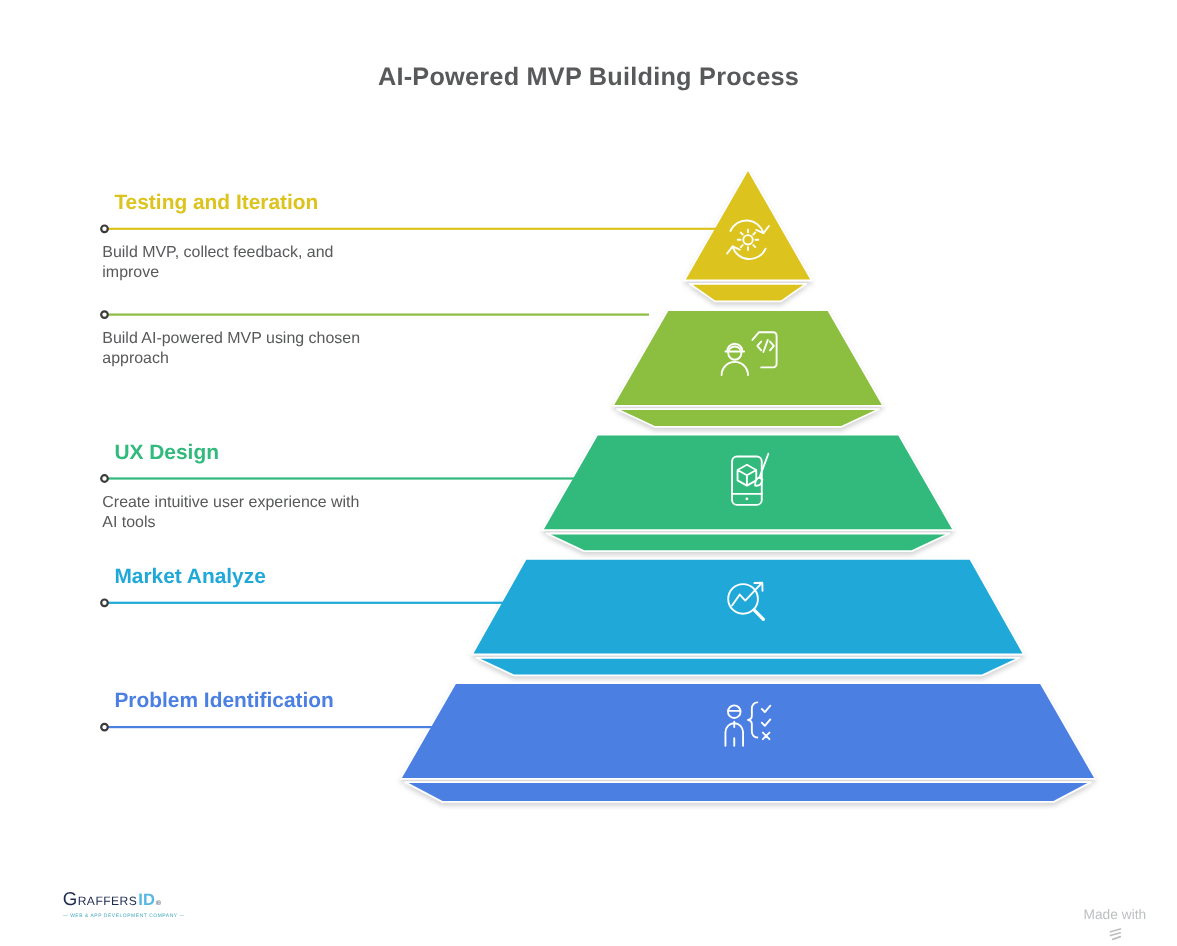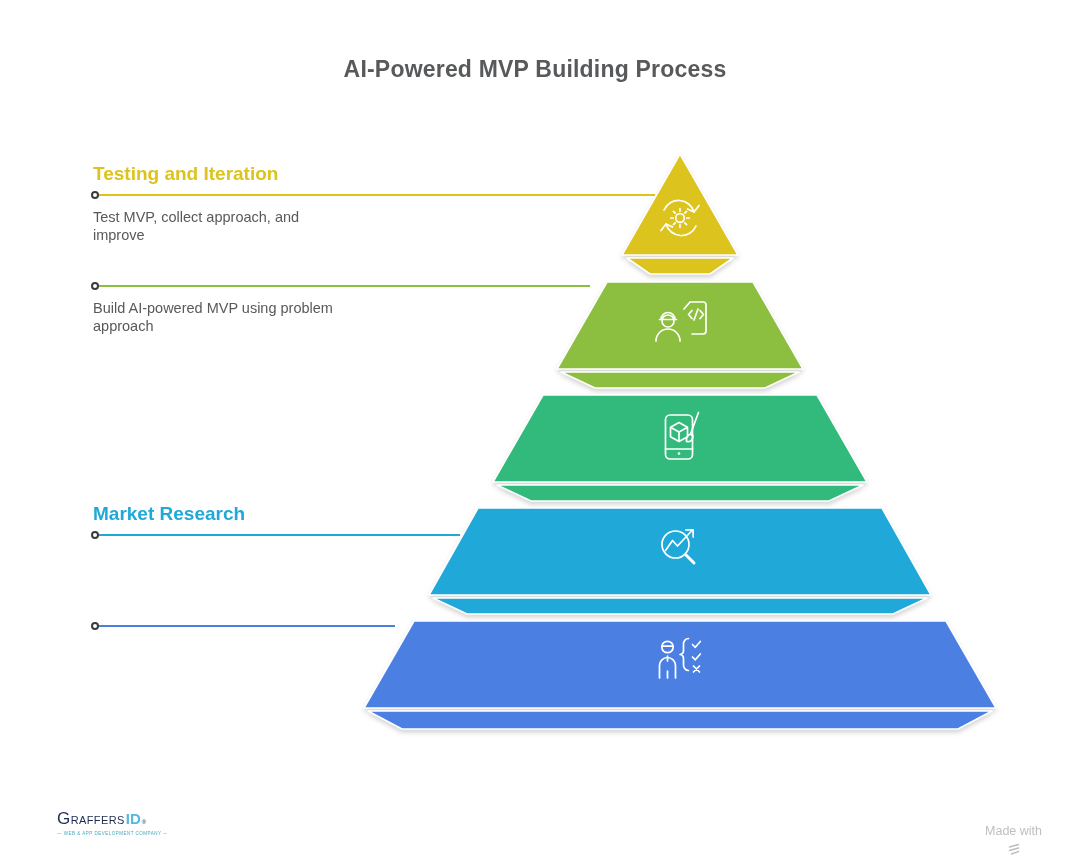--- a/index.html
+++ b/index.html
@@ -5,21 +5,21 @@
   html,body{margin:0;padding:0;background:#fff;}
   .canvas{
     position:relative;width:1070px;height:860px;background:#ffffff;
     font-family:"Liberation Sans",sans-serif;overflow:hidden;
   }
   .page-title{
     position:absolute;top:56px;left:0;right:0;margin:0;text-align:center;
     font-size:23px;font-weight:700;color:#58595B;letter-spacing:.2px;
   }
   .label{position:absolute;left:93px;width:272px;}
-  .label h2{margin:0;font-size:19px;font-weight:700;line-height:22px;}
+  .label h2{margin:11px;font-size:19px;font-weight:700;line-height:22px;}
   .connector{height:2px;margin-top:9px;position:relative;}
   .donut{
     position:absolute;left:-2px;top:-3.5px;width:4px;height:4px;
     border:2.5px solid #3B3B3B;background:#fff;border-radius:50%;
   }
   .label p{
     margin:12px 0 0;font-size:14.5px;line-height:18px;color:#58595B;
     white-space:pre-line;
   }
   .pyramid-svg{position:absolute;left:0;top:0;
@@ -112,41 +112,50 @@
         <path d="M 693.5,666 l 6,6 M 699.5,666 l -6,6"></path>
       </g>
     </g>
   </svg>
 
   <div class="label" style="top:163px">
     <h2 style="color: rgb(220, 195, 30);">Testing and Iteration</h2>
     <div class="connector" style="width: 562px; background-color: rgb(220, 195, 30);">
       <span class="donut"></span>
     </div>
-    <p>Test MVP, collect approach, and
+    <p>Build MVP, collect feedback, and
 improve</p>
   </div>
 
   <div class="label" style="top:276px">
     <div class="connector" style="width: 497px; background-color: rgb(140, 190, 63);">
       <span class="donut"></span>
     </div>
-    <p>Build AI-powered MVP using problem
+    <p>Build AI-powered MVP using chosen
 approach</p>
   </div>
 
+  <div class="label" style="top:390px">
+    <h2 style="color: rgb(49, 186, 124);">UX Design</h2>
+    <div class="connector" style="width: 432px; background-color: rgb(49, 186, 124);">
+      <span class="donut"></span>
+    </div>
+    <p>Create intuitive user experience with
+AI tools</p>
+  </div>
 
   <div class="label" style="top:503px">
-    <h2 style="color: rgb(32, 169, 216);">Market Research</h2>
+    <h2 style="color: rgb(32, 169, 216);">Market Analyze</h2>
     <div class="connector" style="width: 367px; background-color: rgb(32, 169, 216);">
       <span class="donut"></span>
     </div>
   </div>
 
   <div class="label" style="top:616px">
+    <h2 style="color: rgb(75, 128, 226);">Problem Identification</h2>
     <div class="connector" style="width: 302px; background-color: rgb(75, 128, 226);">
       <span class="donut"></span>
     </div>
   </div>
 
   <div class="brand">
     <div class="brand-line">
       <span class="brand-graffers">Graffers</span>
         <span class="brand-id">ID</span>
         <span class="brand-mark">®</span>

